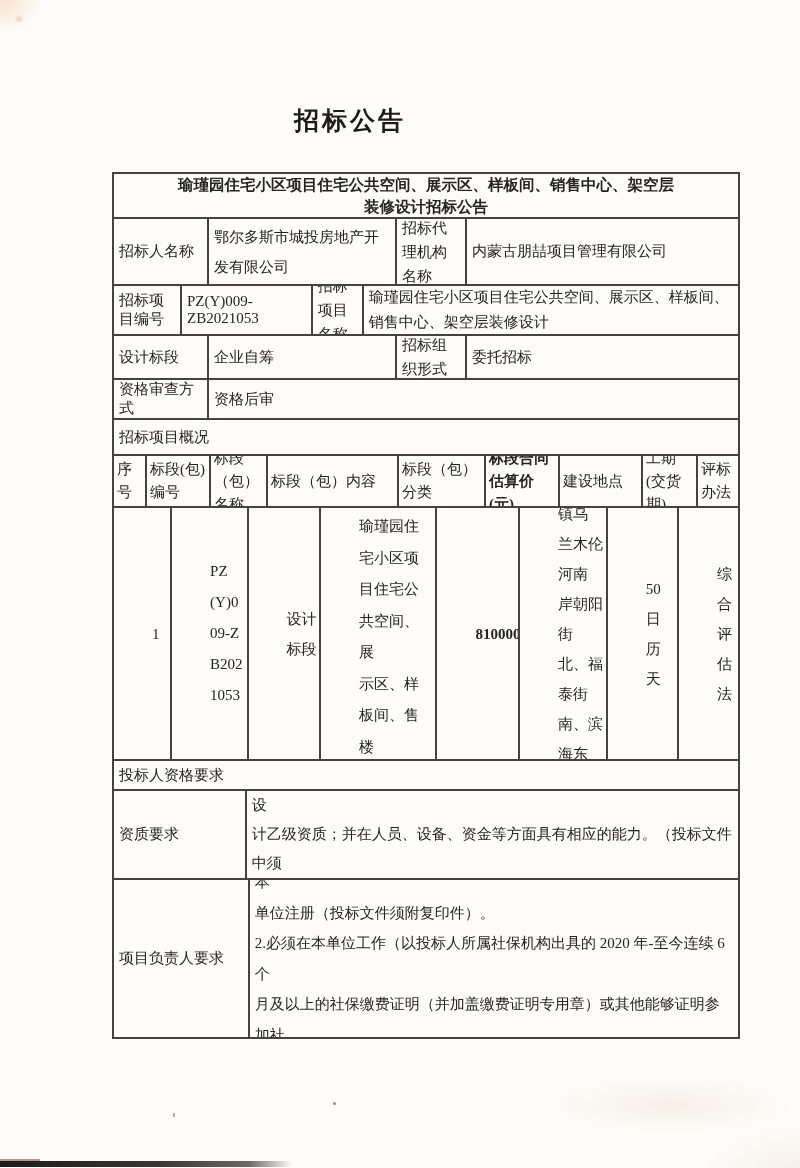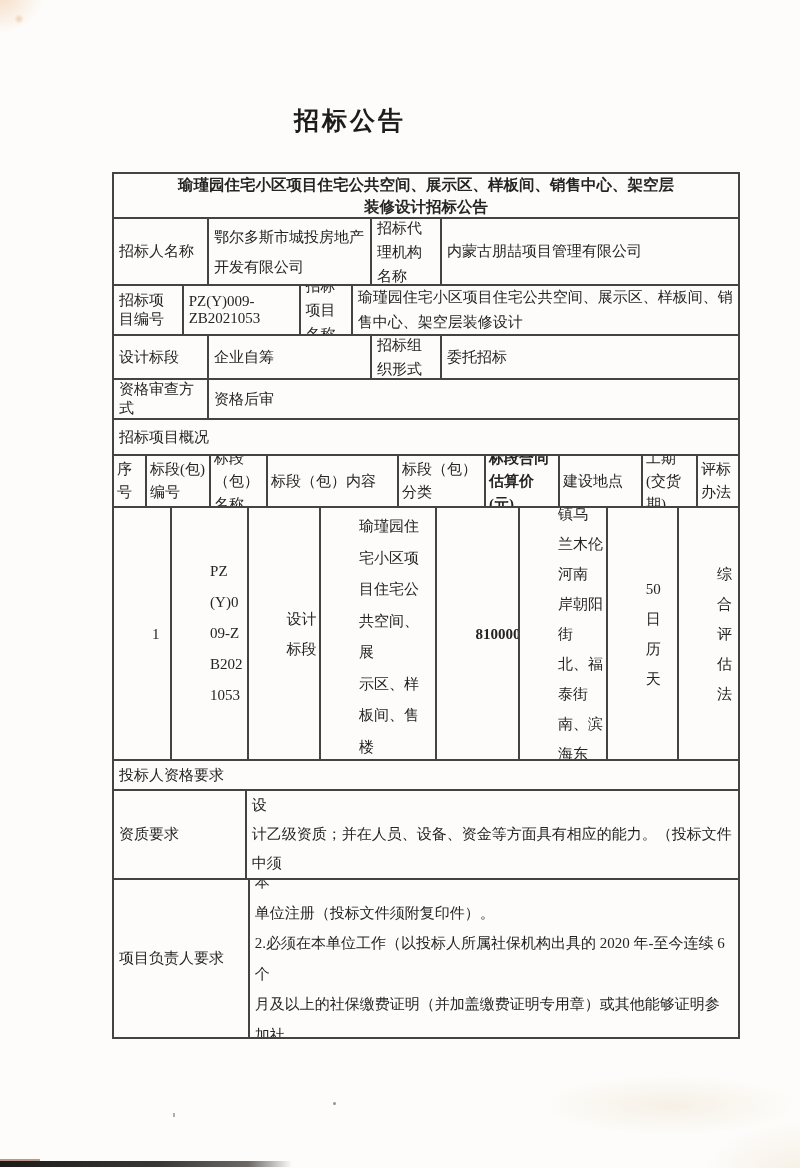--- a/index.html
+++ b/index.html
@@ -42,21 +42,21 @@
 
   
   .rowA{height:45px;}
   .rowA .c{justify-content:center;text-align:center;font-weight:bold;line-height:22px;font-size:15.5px;}
   
   .rowB{height:67px;} .rowB .val1{line-height:30px;}
   .rowC{height:50px;} .rowC .val2{line-height:25px;}
   .rowD{height:44px;}
   .rowE{height:40px;}
   .w-lab1{width:95px;}
-  .w-val1{width:163px;}
+  .w-val1{width:188px;}
   .w-lab2{width:70px;line-height:24px;}
   
   .rowF{height:36px;}
   .rowI{height:30px;}
   .rowF .c,.rowI .c{font-size:15px;}
   
   .rowG{height:52px;}
   .rowG .c{line-height:23px;align-items:center;padding:1px 3px;}
   
   .rowH{height:253px;}

